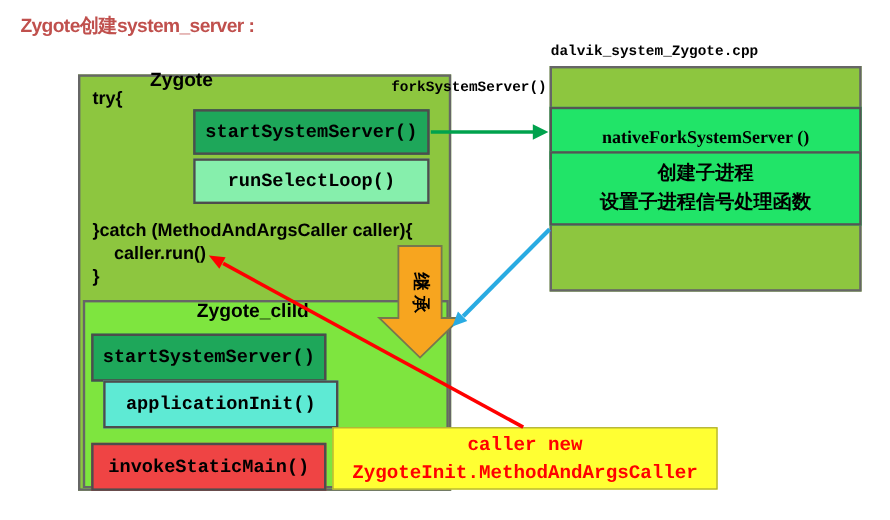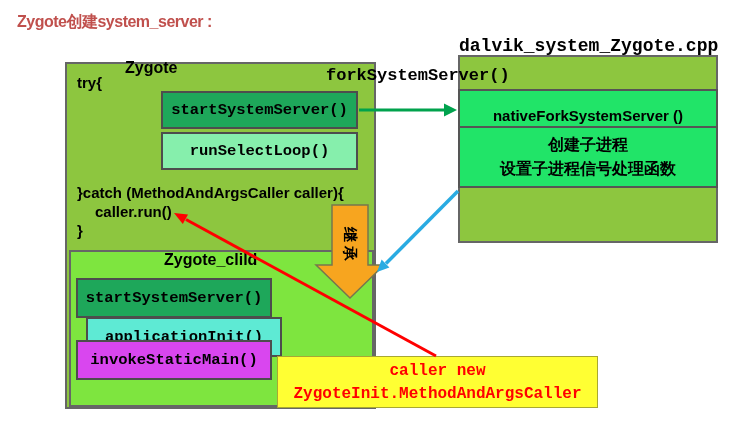--- a/index.html
+++ b/index.html
@@ -36,48 +36,48 @@
   .m-run   { left:161px; top:132px; width:197px; height:38px; background:#86efac; }
 
   
   .child-box {
     left:69px; top:250px; width:305px; height:157px;
     background:#7EE53F; border:2px solid #666; box-sizing:border-box;
   }
   .child-label { left:134px; top:251px; font-size:16px; font-weight:bold; color:#000;margin-left:30px; }
   .c1 { left:76px; top:278px; width:196px; height:40px; background:#1EA75A; }
   .c2 { left:86px; top:317px; width:196px; height:40px; background:#5eead4; }
-  .c3 { left:76px; top:340px; width:196px; height:40px; background:#d946ef; }
+  .c3 { left:76px; top:369px; width:196px; height:40px; background:#ef4444; }
 
   
   .file-label {
     left:459px; top:36px; font-family:"Liberation Mono","DejaVu Sans Mono",monospace;
-    font-size:18px; font-weight:bold; color:#000; white-space:nowrap;
+    font-size:12px; font-weight:bold; color:#000; white-space:nowrap;
   }
   .dalvik-box {
     left:458px; top:55px; width:260px; height:188px;
     background:#8DC63F; border:2px solid #666; box-sizing:border-box;
   }
   .strip {
     left:458px; width:260px; background:#21E468;
     border:2px solid #555; box-sizing:border-box;
     display:flex; align-items:center; justify-content:center;
     font-weight:bold; color:#000;
   }
   .strip-native {
     top:89px; height:52px;
-    font-family:Liberation Sans, sans-serif; font-size:15px; white-space:nowrap;
+    font-family:Liberation Serif, serif; font-size:15px; white-space:nowrap;
   }
   .strip-note {
     top:126px; height:62px; flex-direction:column; font-size:16px; line-height:24px; text-align:left;
   }
 
   .fork-label {
     left:326px; top:66px; font-family:"Liberation Mono","DejaVu Sans Mono",monospace;
-    font-size:17px; font-weight:bold; color:#000; white-space:nowrap; z-index:6;
+    font-size:12px; font-weight:bold; color:#000; white-space:nowrap; z-index:6;
   }
 
   
   .yellow-note {
     left:277px; top:356px; width:321px; height:52px;
     background:#FFFF33; border:1px solid #a8a832; box-sizing:border-box;
     color:#FF0000; text-align:center;
     font-family:"Liberation Mono","DejaVu Sans Mono",monospace;
     font-size:16px; font-weight:bold; line-height:23px; padding-top:3px;
     z-index:4;

